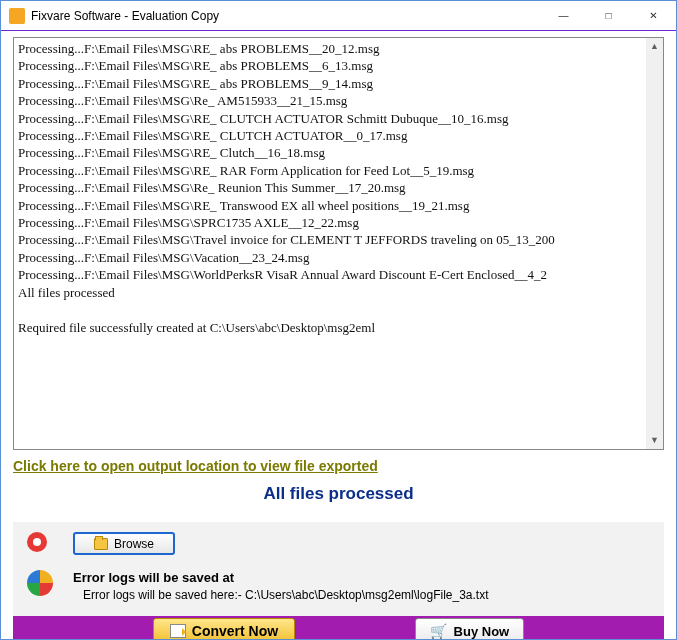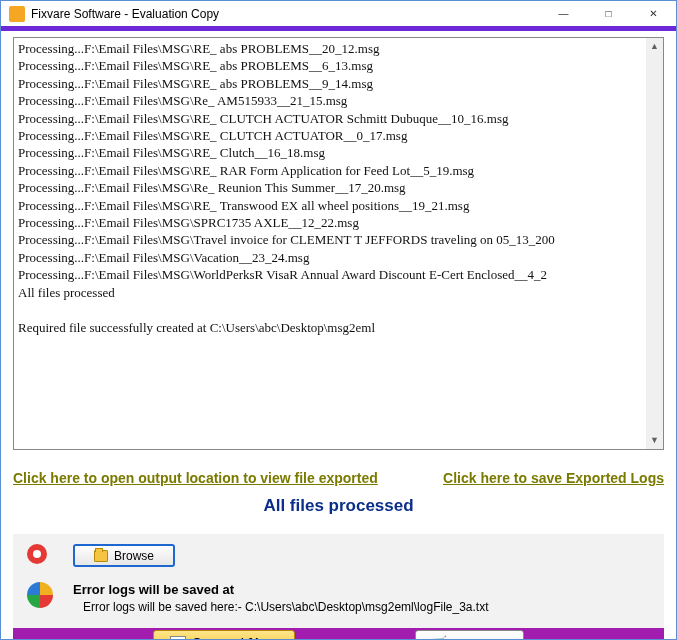--- a/index.html
+++ b/index.html
@@ -12,21 +12,21 @@
     height: 640px;
     overflow: hidden;
     border: 1px solid #5a8fd6;
   }
   .titlebar {
     height: 30px;
     background: #fff;
     display: flex;
     align-items: center;
     padding-left: 8px;
-    border-bottom: 5px solid #6d28d9;
+    border-bottom: 1px solid #6d28d9;
   }
   .titlebar-icon {
     width: 16px; height: 16px;
     margin-right: 6px;
     background: #f5a623;
     border-radius: 2px;
     position: relative;
   }
   .titlebar-title { color: #000; font-size: 12px; }
   .winctrls { margin-left: auto; display: flex; height: 100%; }
@@ -55,24 +55,25 @@
   .logbox .sb {
     position: absolute; right: 0; top: 0; bottom: 0; width: 17px;
     background: #f0f0f0;
   }
   .logbox .sb .arr {
     height: 17px; display: flex; align-items: center; justify-content: center;
     color: #606060; font-size: 9px;
   }
   .logbox .sb .arr.dn { position: absolute; bottom: 0; width: 100%; }
   .linkrow {
-    display: flex; justify-content: space-between;
-    margin-top: 20px;
+    display: flex; justify-content: flex-start;
+    margin-top: 8px;
     font-size: 14px;
     font-weight: bold;
+    gap: 48px;
   }
   .linkrow a { color: #7a7a00; text-decoration: underline; cursor: pointer; }
   .statusline {
     text-align: center;
     color: #0a2e8a;
     font-size: 17px;
     font-weight: bold;
     margin: 10px 0 18px 0;
   }
   .panel {
@@ -200,21 +201,20 @@
 Processing...F:\Email Files\MSG\SPRC1735 AXLE__12_22.msg
 Processing...F:\Email Files\MSG\Travel invoice for CLEMENT T JEFFORDS traveling on 05_13_200
 Processing...F:\Email Files\MSG\Vacation__23_24.msg
 Processing...F:\Email Files\MSG\WorldPerksR VisaR Annual Award Discount E-Cert Enclosed__4_2
 All files processed
 
 Required file successfully created at C:\Users\abc\Desktop\msg2eml</span><div class="sb"><div class="arr">▲</div><div class="arr dn">▼</div></div></div>
 
   <div class="linkrow">
     <a>Click here to open output location to view file exported</a>
-    <a>Click here to save Exported Logs</a>
   </div>
 
   <div class="statusline">All files processed</div>
 
   <div class="panel">
     <div class="row">
       <div class="icon">
         <div class="pin-icon">
             <div class="p1"></div>
             <div class="p2"></div>

